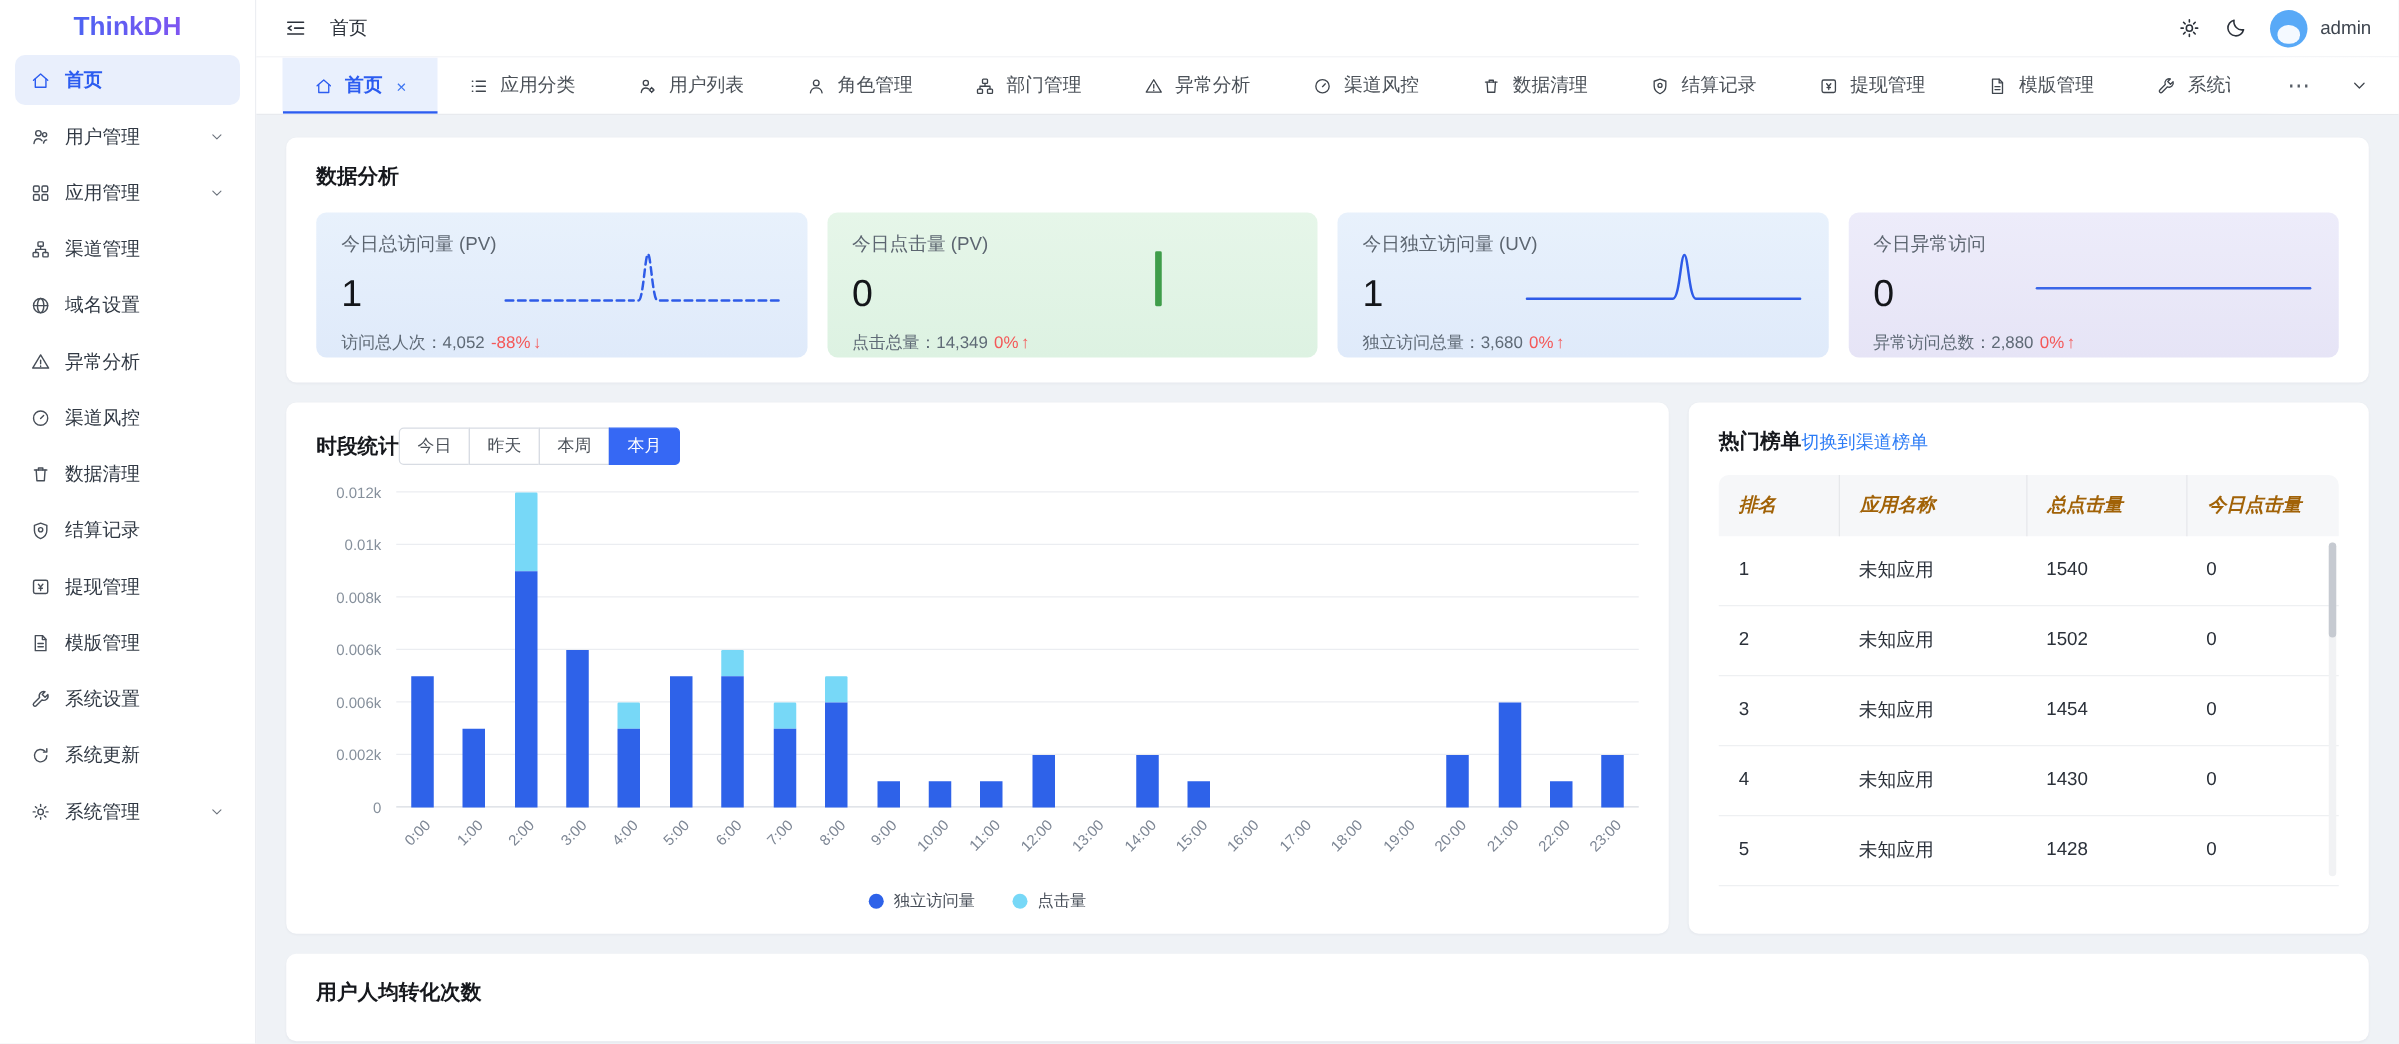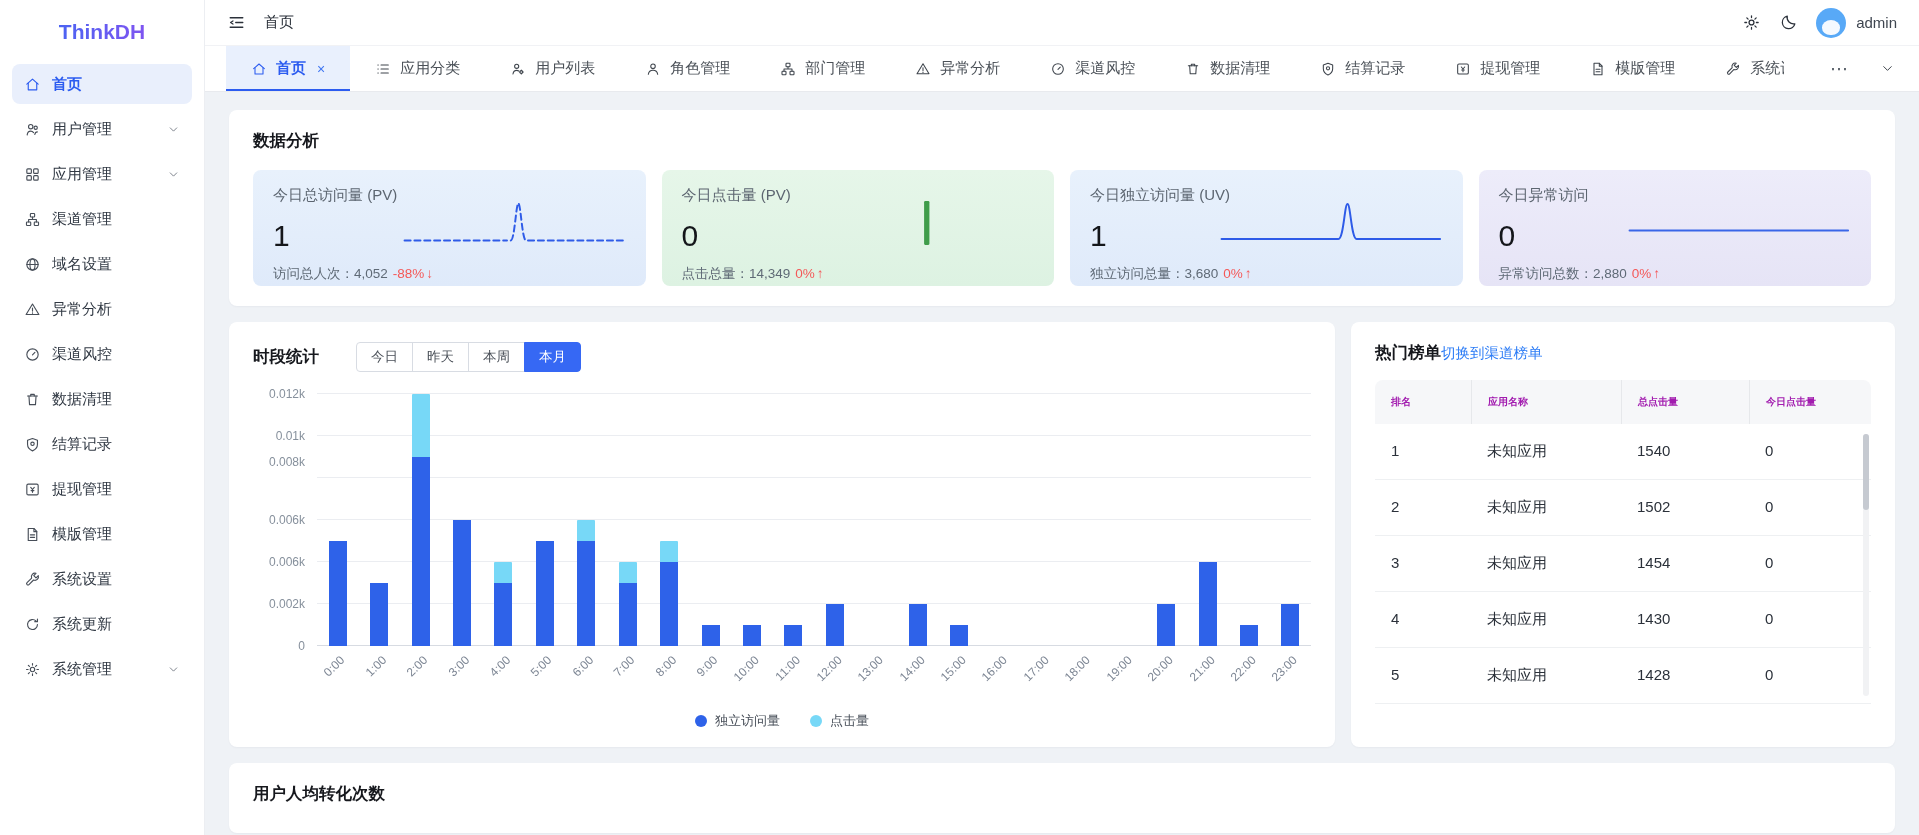--- a/index.html
+++ b/index.html
@@ -2,21 +2,21 @@
 <html><head>
 <meta charset="utf-8">
 <style>
   * { margin:0; padding:0; box-sizing:border-box; }
   html,body { width:1919px; height:835px; overflow:hidden;
     font-family:"Liberation Sans","DejaVu Sans",sans-serif; background:#eff2f6; color:#303843; }
   .app { display:flex; width:1919px; height:835px; }
 
   
   .sidebar { width:205px; background:#fff; border-right:1px solid #eceef2; padding:0 12px; flex:none; }
-  .logo { height:64px; display:flex; align-items:center; justify-content:center;
+  .logo { height:44px; display:flex; align-items:center; justify-content:center;
     font-size:21px; font-weight:bold;
     background:linear-gradient(90deg,#2f6bf3,#9b4df0);
     -webkit-background-clip:text; background-clip:text; color:transparent; }
   .side-item { display:flex; align-items:center; gap:11px; height:40px; padding:0 12px;
     margin-bottom:5px; border-radius:8px; font-size:15px; color:#303843; cursor:pointer; }
   .side-item .sicon { display:flex; color:#474e58; }
   .side-item svg { width:17px; height:17px; }
   .side-item .slabel { flex:1; }
   .side-item .schev { display:flex; color:#6b727c; }
   .side-item .schev svg { width:13px; height:13px; }
@@ -69,21 +69,21 @@
   .card-value { font-size:30px; color:#14161a; margin-top:14px; }
   .card-foot { font-size:13.5px; color:#5f6a76; margin-top:12px; }
   .card-foot .delta, .card-foot .arrow { color:#f45858; margin-left:5px; }
   .card-foot .arrow { margin-left:2px; }
   .spark { position:absolute; right:18px; top:22px; width:58%; height:62px; }
 
   
   .row2 { display:grid; grid-template-columns:1fr 544px; gap:16px; }
   .row2 .panel { height:425px; }
   .phead { display:flex; align-items:center; justify-content:flex-start; }
-  .seg { display:flex;margin-left:37px; }
+  .seg { display:flex; }
   .seg-btn { border:1px solid #d8dce3; background:#fff; padding:5px 14px; font-size:13.5px;
     color:#4a5058; margin-left:-1px; cursor:pointer; font-family:inherit; }
   .seg-btn:first-child { border-radius:4px 0 0 4px; margin-left:0; }
   .seg-btn:last-child { border-radius:0 4px 4px 0; }
   .seg-btn.active { background:#3668f4; border-color:#3668f4; color:#fff; }
 
   .chart-area { display:flex; margin-top:22px; }
   .ycol { width:64px; position:relative; height:252px; flex:none; }
   .ytick { position:absolute; right:12px; font-size:12px; color:#86909c; transform:translateY(50%); }
   .pcol { flex:1; min-width:0; }
@@ -101,21 +101,21 @@
     transform:rotate(-45deg); transform-origin:100% 0; white-space:nowrap; }
   .legend { display:flex; justify-content:center; gap:30px; margin-top:2px; }
   .leg-item { display:flex; align-items:center; gap:8px; font-size:13px; color:#474e58;margin-top:16px; }
   .leg-dot { width:12px; height:12px; border-radius:50%; }
 
   
   .rank-link { font-size:14.5px; color:#2c7cf6; cursor:pointer; }
   .rtable { margin-top:16px; position:relative; }
   .rhead { display:grid; grid-template-columns:96px 150px 128px 1fr; background:#f6f7f9;
     border-radius:8px 8px 0 0; }
-  .rhead .hcell { padding:15px 8px 15px 16px; font-size:10px; font-weight:bold; color:#a21caf; }
+  .rhead .hcell { padding:15px 8px 15px 16px; font-size:15px; font-weight:bold; color:#a16207;font-style:italic; }
   .rhead .hcell + .hcell { border-left:1px solid #e6e8eb; }
   .rrow { display:grid; grid-template-columns:96px 150px 128px 1fr; border-bottom:1px solid #eef0f2; }
   .rrow .cell { padding:18px 8px 18px 16px; font-size:15px; color:#2b313a; }
   .tbl-scroll { position:absolute; right:2px; top:54px; bottom:8px; width:6px;
     background:#f1f2f4; border-radius:3px; }
   .tbl-thumb { width:6px; height:76px; background:#c6cad1; border-radius:3px; }
 
   
   .panel--stub { flex:1; position:relative; overflow:hidden; min-height:70px; }
 </style>
@@ -499,21 +499,21 @@
                 <button class="seg-btn">本周</button>
                 <button class="seg-btn active">本月</button>
               </div>
           </div>
           <div class="chart-area">
             <div class="ycol">
                 <span class="ytick" style="bottom: 0px;">0</span>
                 <span class="ytick" style="bottom: 42px;">0.002k</span>
                 <span class="ytick" style="bottom: 84px;">0.006k</span>
                 <span class="ytick" style="bottom: 126px;">0.006k</span>
-                <span class="ytick" style="bottom: 184px;">0.008k</span>
+                <span class="ytick" style="bottom: 168px;">0.008k</span>
                 <span class="ytick" style="bottom: 210px;">0.01k</span>
                 <span class="ytick" style="bottom: 252px;">0.012k</span>
               </div>
             <div class="pcol">
               <div class="plot">
                   <div class="gridline axis" style="bottom: 0px;"></div>
                   <div class="gridline" style="bottom: 42px;"></div>
                   <div class="gridline" style="bottom: 84px;"></div>
                   <div class="gridline" style="bottom: 126px;"></div>
                   <div class="gridline" style="bottom: 168px;"></div>

